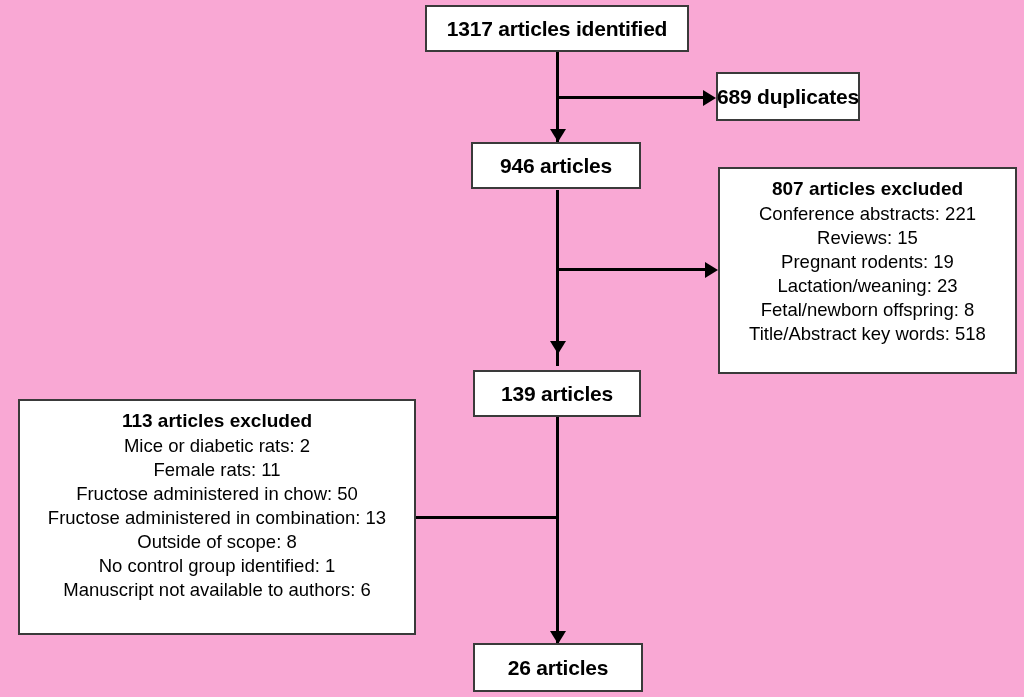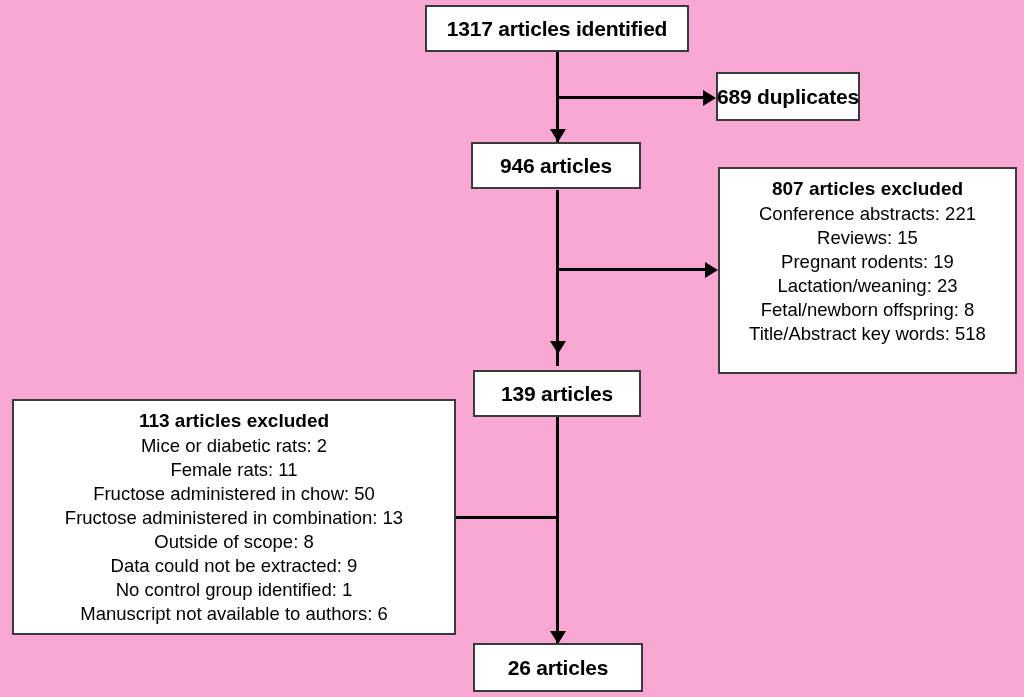--- a/index.html
+++ b/index.html
@@ -131,28 +131,27 @@
     <span class="list-item">Pregnant rodents: 19</span>
     <span class="list-item">Lactation/weaning: 23</span>
     <span class="list-item">Fetal/newborn offspring: 8</span>
     <span class="list-item">Title/Abstract key words: 518</span>
   </div>
 
   <div class="node" style="left:473px; top:354px; width:168px; height:47px;margin-top:16px;">
     <span class="node-label">139 articles</span>
   </div>
 
-  <div class="node list-box" style="left:12px; top:399px; width:444px; height:236px;">
+  <div class="node list-box" style="left:18px; top:399px; width:398px; height:236px;">
     <span class="list-title">113 articles excluded</span>
     <span class="list-item">Mice or diabetic rats: 2</span>
     <span class="list-item">Female rats: 11</span>
     <span class="list-item">Fructose administered in chow: 50</span>
     <span class="list-item">Fructose administered in combination: 13</span>
     <span class="list-item">Outside of scope: 8</span>
-    <span class="list-item">Data could not be extracted: 9</span>
     <span class="list-item">No control group identified: 1</span>
     <span class="list-item">Manuscript not available to authors: 6</span>
   </div>
 
   <div class="node" style="left:473px; top:643px; width:170px; height:49px;justify-content:center;">
     <span class="node-label">26 articles</span>
   </div>
 
 </div>
 

